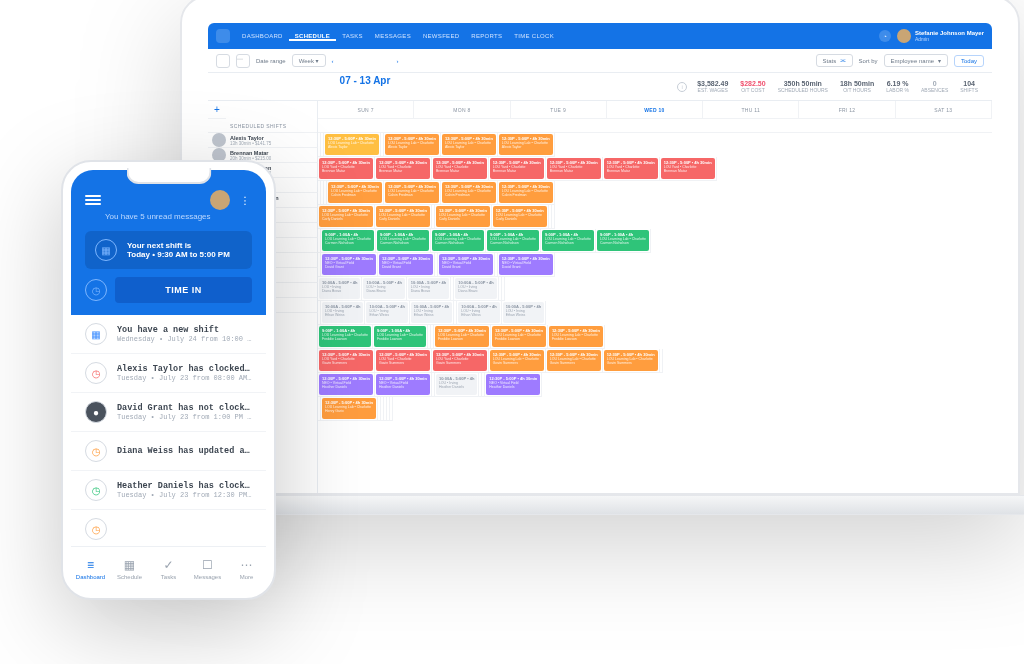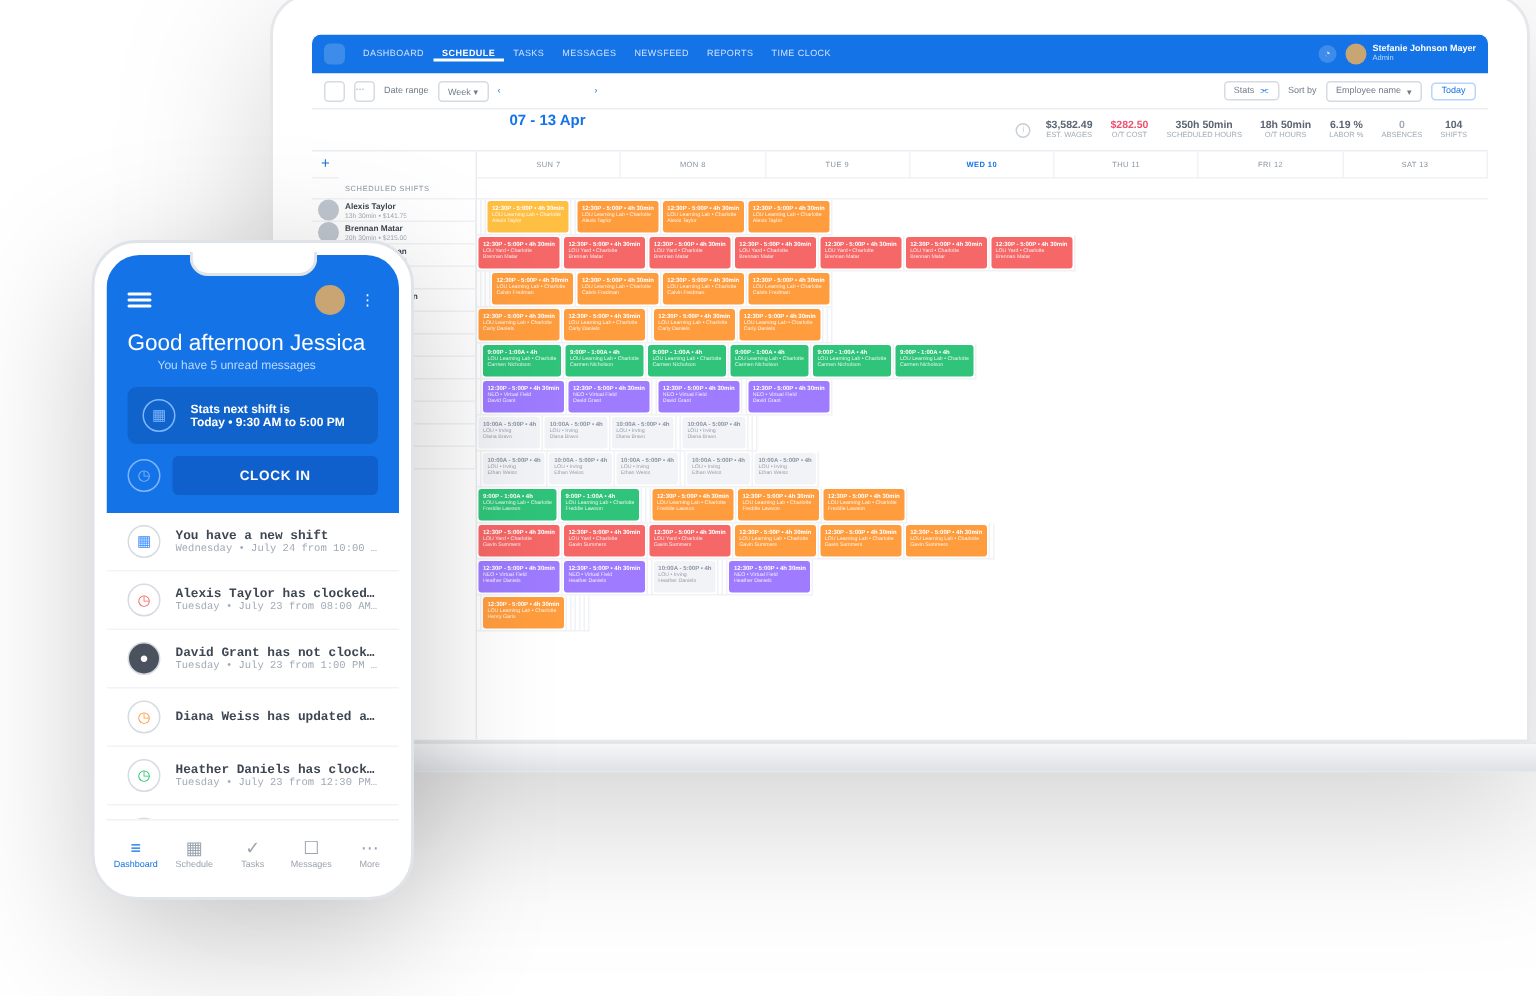--- a/index.html
+++ b/index.html
@@ -735,33 +735,32 @@
           <div class="menu-ic">
               <div></div>
               <div></div>
               <div></div>
             </div>
           <div class="rhs">
             <div class="av"></div>
             <div class="dots">⋮</div>
           </div>
         </div>
-        <div class="p-greet">Good afternoon Jessica</div>
         <div class="p-sub">You have 5 unread messages</div>
         <div class="p-shift-card">
           <div class="p-ring">▦</div>
           <div>
-            <div class="t1">Stats next shift is</div>
+            <div class="t1">Your next shift is</div>
             <div class="t2">Today • 9:30 AM to 5:00 PM</div>
           </div>
         </div>
         <div class="p-clock-row">
           <div class="p-ring">◷</div>
           <div class="p-clockin">
-              <span>CLOCK IN</span>
+              <span>TIME IN</span>
             </div>
         </div>
       </div>
 
       <div class="p-feed" id="p-feed">
           <div class="feed-item">
             <div class="ic ic-blue">▦</div>
             <div class="txt">
               <div class="t">You have a new shift</div>
               <div class="d">Wednesday • July 24 from 10:00 AM to 06:00 PM</div>

